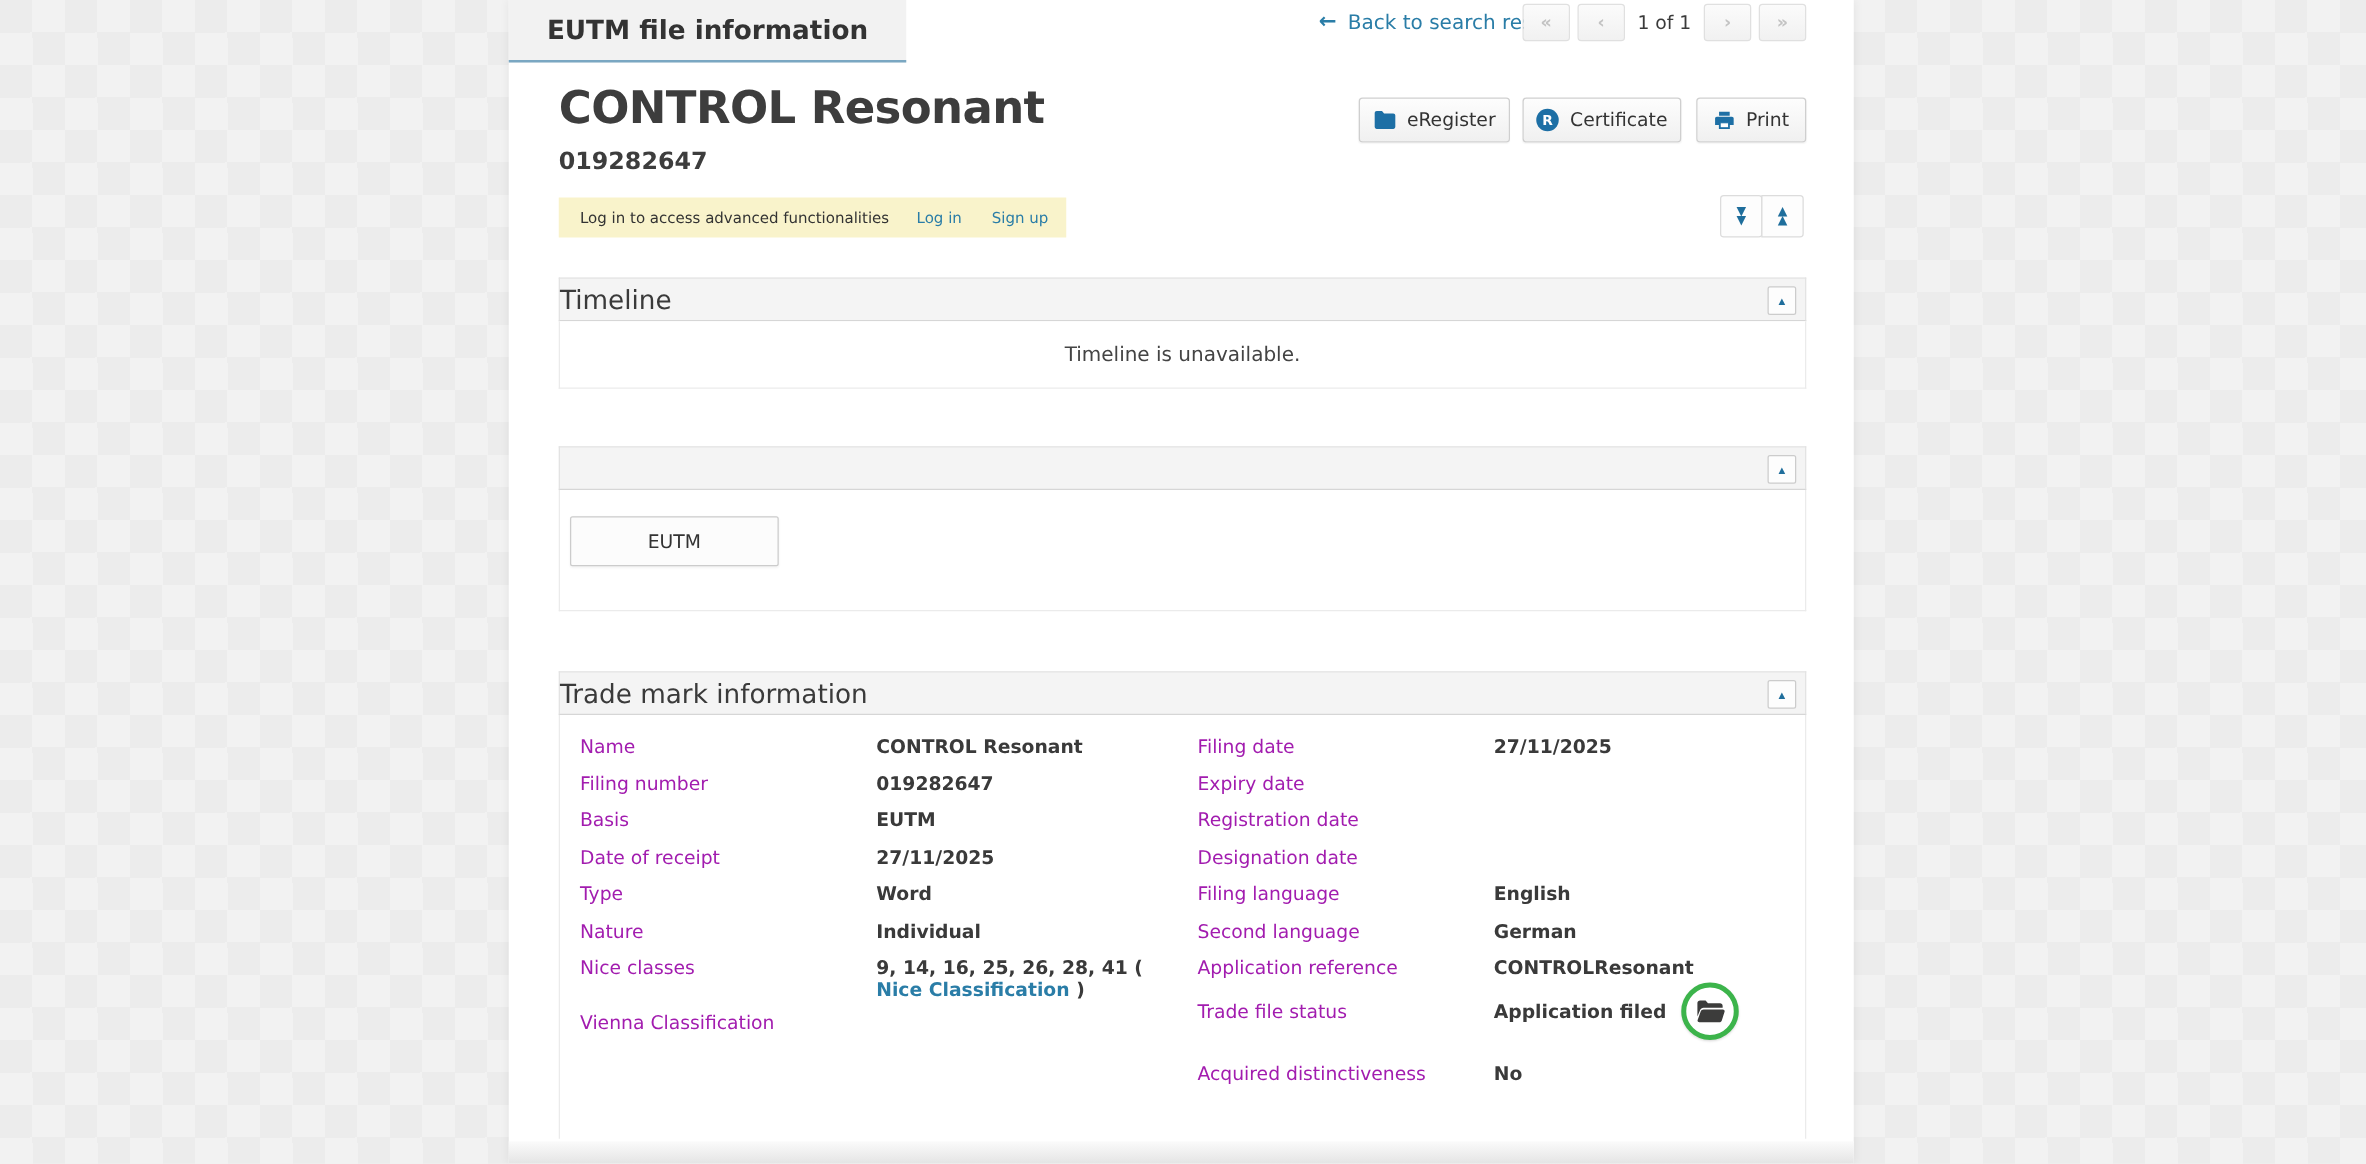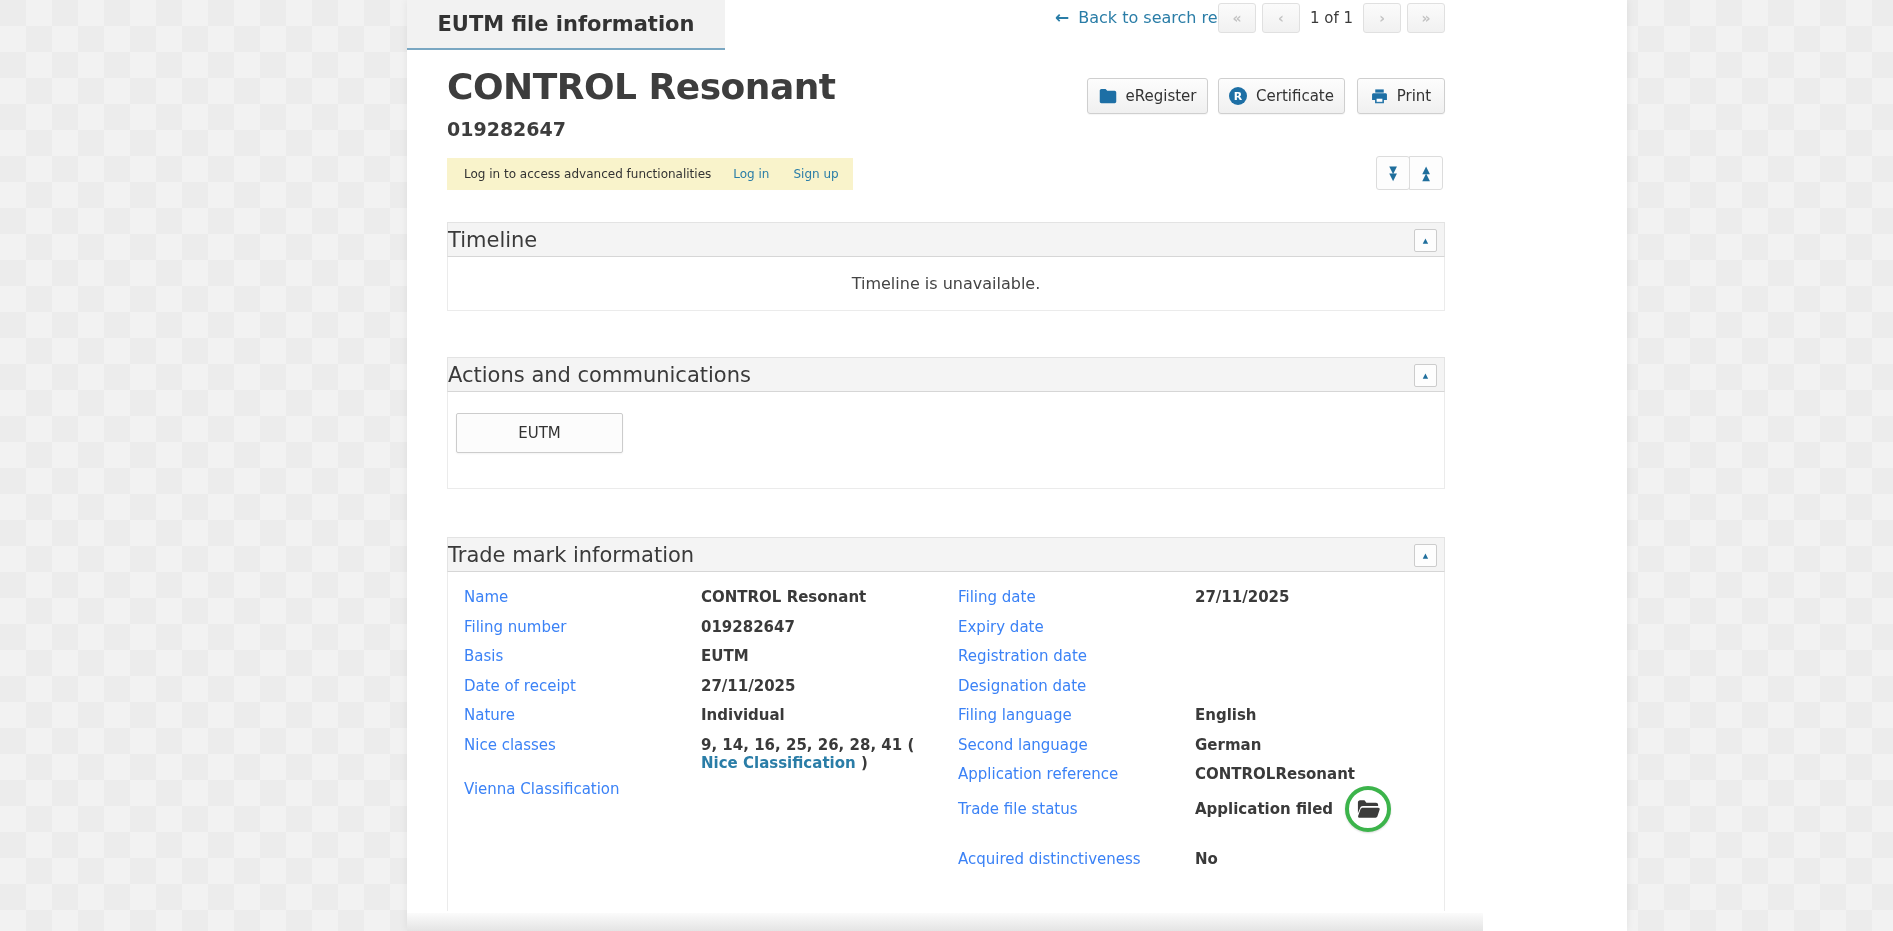--- a/index.html
+++ b/index.html
@@ -6,21 +6,21 @@
   html,body { width:1893px; height:931px; overflow:hidden; }
   body {
     font-family:"DejaVu Sans","Liberation Sans",sans-serif;
     color:#3a3a3a;
     background:#f0f0f0;
     background-image:repeating-conic-gradient(#f2f2f2 0% 25%, #ececec 0% 50%);
     background-size:52px 52px;
     position:relative;
   }
   .page {
-    position:absolute; left:407px; top:0; width:1220px; height:931px;
+    position:absolute; left:407px; top:0; width:1076px; height:931px;
     background:#ffffff; box-shadow:0 0 8px rgba(0,0,0,.07);
   }
   
   .file-tab {
     position:absolute; left:0; top:0; width:318px; height:50px;
     background:#f2f2f2; border-bottom:2px solid #7aa7c2;
     display:flex; align-items:center; justify-content:center;
     font-size:21px; font-weight:600; color:#333;
   }
   
@@ -103,21 +103,21 @@
   }
   .sec-trademark { top:537px; }
   .sec-trademark .section-body { height:339px; border-bottom:none; }
   .info-col { position:absolute; top:16px; }
   .info-col.left { left:16px; width:482px; }
   .info-col.right { left:510px; width:470px; }
   .info-row { display:flex; min-height:29.5px; align-items:baseline; }
   .info-row.center { align-items:center; }
   .info-row.gap-before { margin-top:8px; }
   .info-row.gap-before-lg { margin-top:26px; }
-  .info-label { flex:0 0 237px; font-size:15px; color:#3b82f6; }
+  .info-label { flex:0 0 237px; font-size:15px; color:#a21caf; }
   .info-value { font-size:15px; font-weight:bold; color:#3a3a3a; }
   .info-col.left .info-value { max-width:222px; }
   .nice-link { color:#2a7da7; text-decoration:none; font-weight:bold; cursor:pointer; }
   .status-icon-wrap {
     display:inline-flex; width:46px; height:46px; border-radius:50%;
     border:4px solid #3cb44b; background:#fff; align-items:center; justify-content:center;
     vertical-align:middle; margin:-14px 0 -14px 12px; box-shadow:0 1px 2px rgba(0,0,0,.15);
   }
   .status-row-value { display:flex; align-items:center; }
   
@@ -204,21 +204,20 @@
         <span>▲</span>
       </div>
     </div>
     <div class="section-body">
       <span>Timeline is unavailable.</span>
     </div>
   </div>
 
   <div class="section sec-actions">
     <div class="section-header">
-      <span>Actions and communications</span>
       <div class="collapse-btn">
         <span>▲</span>
       </div>
     </div>
     <div class="section-body">
       <div class="eutm-tab-btn">
         <span>EUTM</span>
       </div>
     </div>
   </div>
@@ -240,20 +239,24 @@
             <span class="info-label">Filing number</span>
             <span class="info-value">019282647</span>
           </div>
           <div class="info-row">
             <span class="info-label">Basis</span>
             <span class="info-value">EUTM</span>
           </div>
           <div class="info-row">
             <span class="info-label">Date of receipt</span>
             <span class="info-value">27/11/2025</span>
+          </div>
+          <div class="info-row">
+            <span class="info-label">Type</span>
+            <span class="info-value">Word</span>
           </div>
           <div class="info-row">
             <span class="info-label">Nature</span>
             <span class="info-value">Individual</span>
           </div>
           <div class="info-row">
             <span class="info-label">Nice classes</span>
             <span class="info-value">9, 14, 16, 25, 26, 28, 41 ( <a class="nice-link">Nice Classification</a> )</span>
           </div>
           <div class="info-row gap-before">

